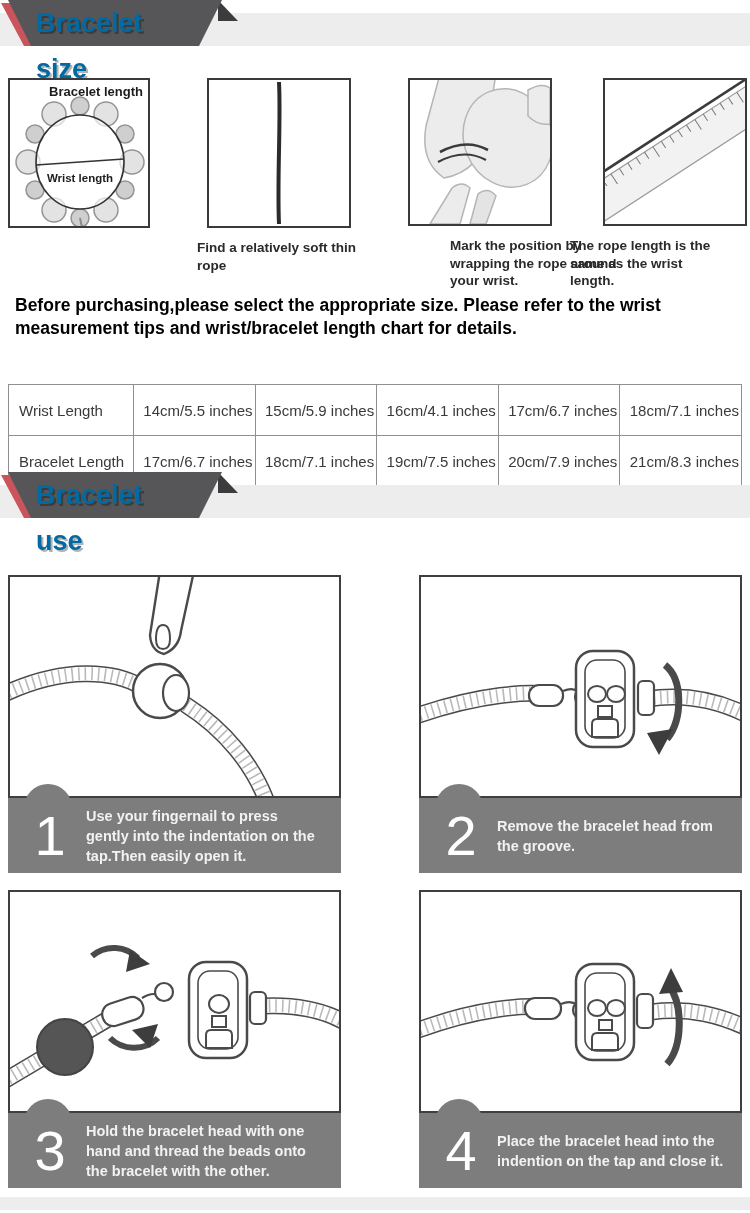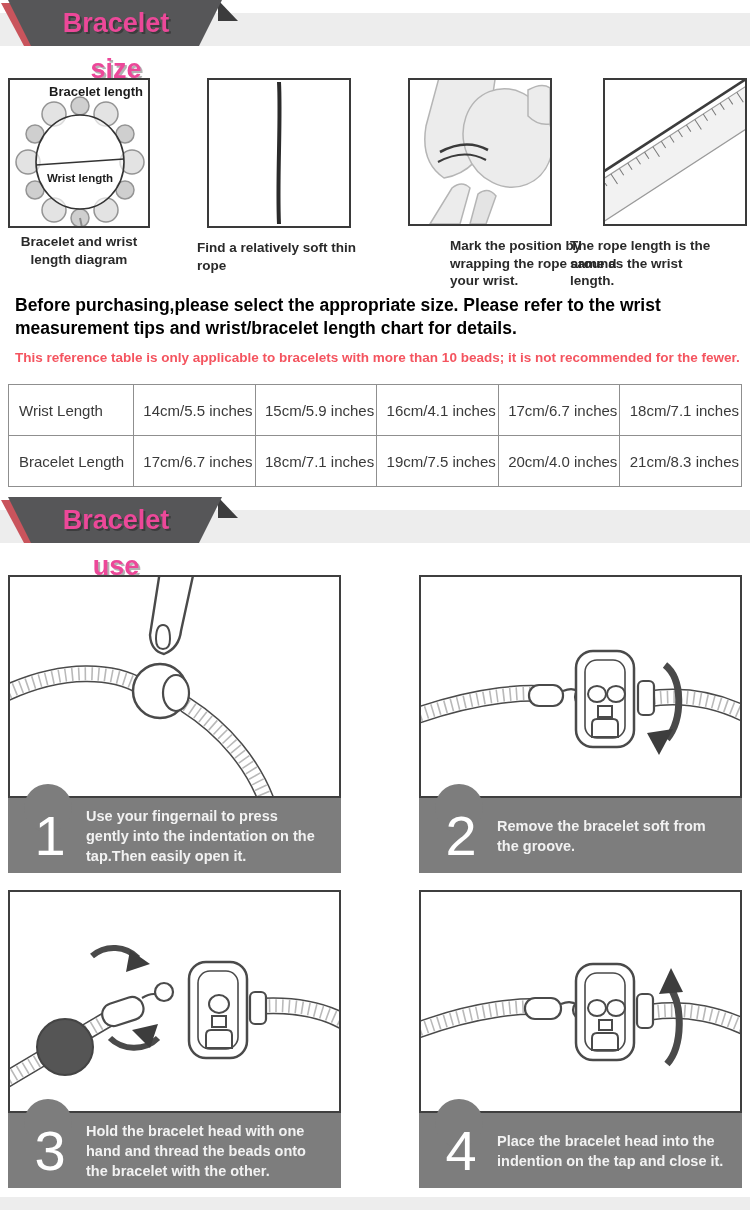--- a/index.html
+++ b/index.html
@@ -9,21 +9,21 @@
   
   .banner{position:absolute;left:0;width:750px;height:48px;}
   .banner .strip{position:absolute;left:0;top:13px;width:750px;height:33px;background:#ededed;}
   .banner .accent{position:absolute;left:0;top:3px;width:44px;height:43px;background:#c9545c;
                   clip-path:polygon(1px 0,16px 0,38px 100%,24px 100%);}
   .banner .fold{position:absolute;left:218px;top:0;width:20px;height:21px;background:#3c3c3d;
                 clip-path:polygon(0 0,100% 100%,0 100%);}
   .banner .trap{position:absolute;left:0;top:0;width:240px;height:46px;background:#565658;
                 clip-path:polygon(8px 0,222px 0,199px 100%,31px 100%);}
   .banner .txt{position:absolute;left:36px;top:0;width:160px;height:46px;line-height:46px;
-               text-align:center;color:#ec4899;font-size:27px;font-weight:700;
+               text-align:left;color:#0369a1;font-size:27px;font-weight:700;
                text-shadow:2px 2px 0 rgba(0,0,0,.30);}
 
   
   .mbox{position:absolute;top:78px;height:150px;background:#fff;border:2px solid #3a3a3a;box-sizing:border-box;overflow:hidden;}
   .mcap{position:absolute;font-size:13.5px;font-weight:700;color:#2a2a2a;line-height:1.3;}
   .center{text-align:center;}
 
   
   .intro{position:absolute;left:15px;top:294px;width:722px;font-size:17.5px;font-weight:700;
          line-height:1.32;color:#000000;}
@@ -86,21 +86,20 @@
           <circle cx="115" cy="54" r="9" fill="#cfcfcf"></circle>
       </g>
       <line x1="70" y1="138" x2="73" y2="152" stroke="#8a8a8a" stroke-width="2"></line>
       <circle cx="74" cy="152" r="5" fill="#d8d8d8" stroke="#949494" stroke-width="1.5"></circle>
       <ellipse cx="70" cy="82" rx="44" ry="47" fill="rgba(255,255,255,0.65)" stroke="#333" stroke-width="1.6"></ellipse>
       <line x1="26" y1="85" x2="114" y2="79" stroke="#333" stroke-width="1.4"></line>
       <text x="86" y="16" text-anchor="middle" font-size="13" font-weight="bold" fill="#1c1c1c">Bracelet length</text>
       <text x="70" y="102" text-anchor="middle" font-size="11.5" font-weight="bold" fill="#1c1c1c">Wrist length</text>
     </svg>
   </div>
-  <div class="mcap center" style="left:8px;top:233px;width:142px;">Bracelet and wrist length diagram</div>
 
   <div class="mbox" style="left:207px;width:144px;">
     <svg width="140" height="146" viewBox="0 0 140 146">
       <path d="M70 2 C 72 40 68 100 70 144" stroke="#2b2b2b" stroke-width="4" fill="none"></path>
     </svg>
   </div>
   <div class="mcap" style="left:197px;top:239px;width:165px;">Find a relatively soft thin rope</div>
 
   <div class="mbox" style="left:408px;width:144px;height:148px;">
     <svg width="140" height="144" viewBox="0 0 140 144">
@@ -147,44 +146,43 @@
             <line x1="166" y1="56" x2="166" y2="64"></line>
           <line x1="176" y1="56" x2="176" y2="64"></line>
             <line x1="186" y1="56" x2="186" y2="64"></line>
         </g>
       </g>
     </svg>
   </div>
   <div class="mcap" style="left:570px;top:237px;width:152px;">The rope length is the same as the wrist length.</div>
 
   <div class="intro">Before purchasing,please select the appropriate size. Please refer to the wrist measurement tips and wrist/bracelet length chart for details.</div>
-  <div class="warning">This reference table is only applicable to bracelets with more than 10 beads; it is not recommended for the fewer.</div>
 
   <table class="sizetable">
     <tbody>
         <tr>
       <td class="lbl">Wrist Length</td>
       <td>14cm/5.5 inches</td>
       <td>15cm/5.9 inches</td>
       <td>16cm/4.1 inches</td>
       <td>17cm/6.7 inches</td>
       <td>18cm/7.1 inches</td>
     </tr>
     <tr>
       <td class="lbl">Bracelet Length</td>
       <td>17cm/6.7 inches</td>
       <td>18cm/7.1 inches</td>
       <td>19cm/7.5 inches</td>
-      <td>20cm/4.0 inches</td>
+      <td>20cm/7.9 inches</td>
       <td>21cm/8.3 inches</td>
     </tr>
   </tbody>
     </table>
 
-  <div class="banner" style="top:497px;">
+  <div class="banner" style="top:472px;">
     <div class="strip"></div>
     <div class="accent"></div>
     <div class="fold"></div>
     <div class="trap"></div>
     <div class="txt">Bracelet use</div>
   </div>
 
   <div class="panel" style="left:8px;top:575px;width:333px;">
     <div class="art">
       <svg width="329" height="219" viewBox="0 0 329 219">
@@ -236,21 +234,21 @@
           <path d="M -13 38 L -13 25 Q -13 20 -8 20 L 8 20 Q 13 20 13 25 L 13 38 Z" class="ln" stroke-width="2"></path>
         </g>
         <rect x="217" y="104" width="16" height="34" rx="5" class="lnf" stroke-width="2.2"></rect>
         <path d="M 244 88 C 262 102 262 142 246 162" class="ln" stroke="#2e2e2e" stroke-width="7" fill="none"></path>
         <polygon class="arrow" points="252,152 238,178 226,156"></polygon>
       </svg>
     </div>
     <div class="band">
       <div class="bump"></div>
       <div class="num">2</div>
-      <div class="steptxt" style="width:240px;">Remove the bracelet soft from the groove.</div>
+      <div class="steptxt" style="width:240px;">Remove the bracelet head from the groove.</div>
     </div>
   </div>
 
   <div class="panel" style="left:8px;top:890px;width:333px;">
     <div class="art">
       <svg width="329" height="219" viewBox="0 0 329 219">
         <defs>
           <path id="s3a" d="M -8 190 C 40 162 72 142 100 126"></path>
           <path id="s3b" d="M 252 114 C 292 112 318 120 338 132"></path>
         </defs>

